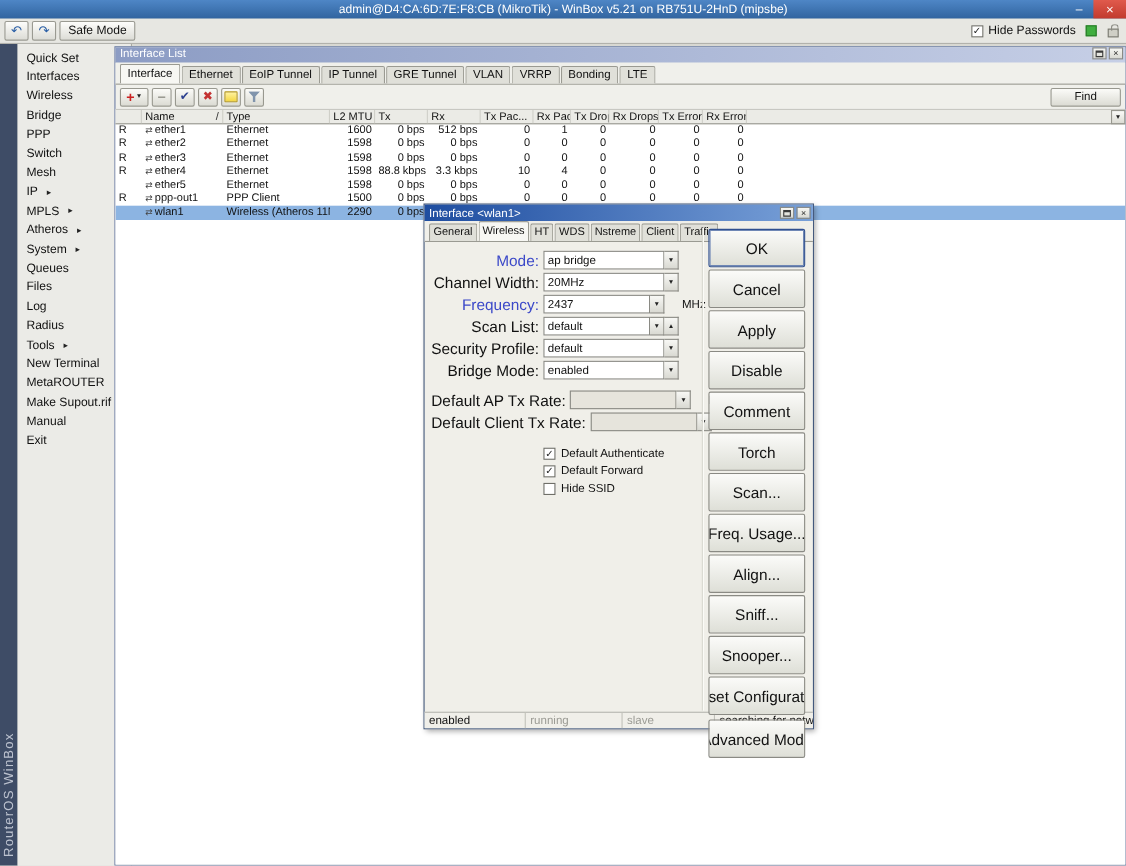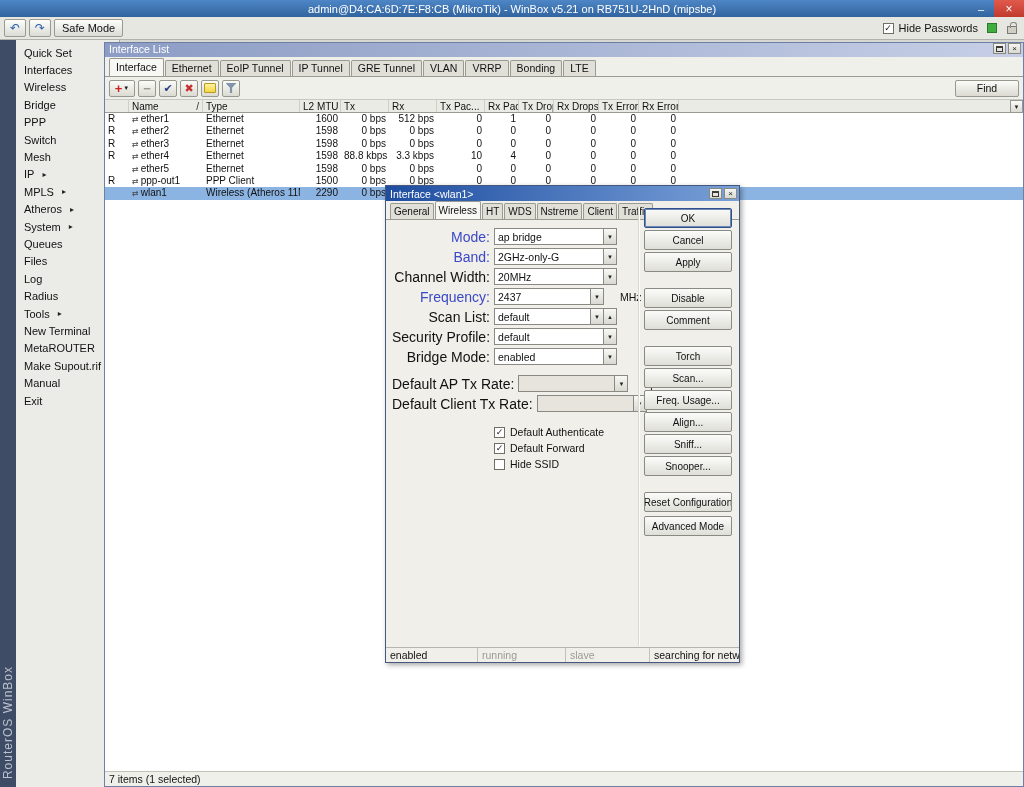--- a/index.html
+++ b/index.html
@@ -98,23 +98,23 @@
   .f-btn{flex:0 0 13px;height:17px;border:1px solid #8a8a84;border-left:none;background:linear-gradient(#f8f8f5,#d9d9d2);display:flex;align-items:center;justify-content:center;font-size:6px;color:#222}
   .f-suffix{margin-left:16px;font-size:10.5px}
   .gap-top{margin-top:10px}
   .cb-gap{margin-top:12px}
   .cb-row{display:flex;align-items:center;height:16px;margin-left:102px;margin-bottom:0}
   .cb-box{width:11px;height:11px;border:1px solid #6f6f68;background:#fff;display:inline-flex;align-items:center;justify-content:center;font-size:9px;color:#1a1a1a;flex:0 0 11px}
   .cb-label{margin-left:5px;font-size:10.5px}
 
   .vsep{position:absolute;left:252px;top:21px;bottom:16px;width:0;border-left:1px solid #d9d9d1;border-right:1px solid #fbfbf7}
   .dlg-buttons{position:absolute;right:7px;top:22px;width:88px;z-index:3}
-  .dlg-btn{height:20px;border:1px solid #8a8a84;border-radius:2px;background:linear-gradient(#fbfbf9,#dedfd7);display:flex;align-items:center;justify-content:center;font-size:10px;margin-bottom:2px;white-space:nowrap;overflow:hidden}
+  .dlg-btn{height:35px;border:1px solid #8a8a84;border-radius:2px;background:linear-gradient(#fbfbf9,#dedfd7);display:flex;align-items:center;justify-content:center;font-size:14px;margin-bottom:2px;white-space:nowrap;overflow:hidden}
   .dlg-btn.default{border-color:#2f4f8f;box-shadow:inset 0 0 0 1px #6f87b5}
-  .gap8{margin-top:16px}
+  .gap8{margin-top:2px}
   .gap4{margin-top:4px}
 
   .dlg-status{height:15px;border-top:1px solid #b5b5ae;background:#f0efe9;display:flex;font-size:10.5px;flex:0 0 auto}
   .st-cell{border-right:1px solid #c2c2bb;padding:0 4px;display:flex;align-items:center;overflow:hidden;white-space:nowrap}
   .st-cell.dim{color:#9b9b94}
   .st0{flex:0 0 92px}
   .st1{flex:0 0 88px}
   .st2{flex:0 0 84px}
   .st3{flex:1;border-right:none}
 </style>
@@ -410,23 +410,20 @@
         <div class="cell col-tx num">0 bps</div>
         <div class="cell col-rx num"></div>
         <div class="cell col-tx_packets num"></div>
         <div class="cell col-rx_packets num"></div>
         <div class="cell col-tx_drops num"></div>
         <div class="cell col-rx_drops num"></div>
         <div class="cell col-tx_errors num"></div>
         <div class="cell col-rx_errors num"></div>
       </div>
     </div>
-  <div class="win-footer">
-    <span>7 items (1 selected)</span>
-  </div>
 </div>
 
 <div class="dialog">
   <div class="dlg-title">
     <span>Interface &lt;wlan1&gt;</span>
     <div class="win-controls">
       <div class="wc">
           <span class="restore-glyph"></span>
         </div>
       <div class="wc">
@@ -441,25 +438,20 @@
       <div class="tab">WDS</div>
       <div class="tab">Nstreme</div>
       <div class="tab">Client</div>
       <div class="tab">Traffic</div>
     </div>
   <div class="dlg-body">
     <div class="dlg-form">
         <div class="f-row">
           <div class="f-label blue">Mode:</div>
           <div class="f-input">ap bridge</div>
-          <div class="f-btn">▼</div>
-        </div>
-        <div class="f-row">
-          <div class="f-label blue">Band:</div>
-          <div class="f-input">2GHz-only-G</div>
           <div class="f-btn">▼</div>
         </div>
         <div class="f-row">
           <div class="f-label">Channel Width:</div>
           <div class="f-input">20MHz</div>
           <div class="f-btn">▼</div>
         </div>
         <div class="f-row">
           <div class="f-label blue">Frequency:</div>
           <div class="f-input narrow">2437</div>

